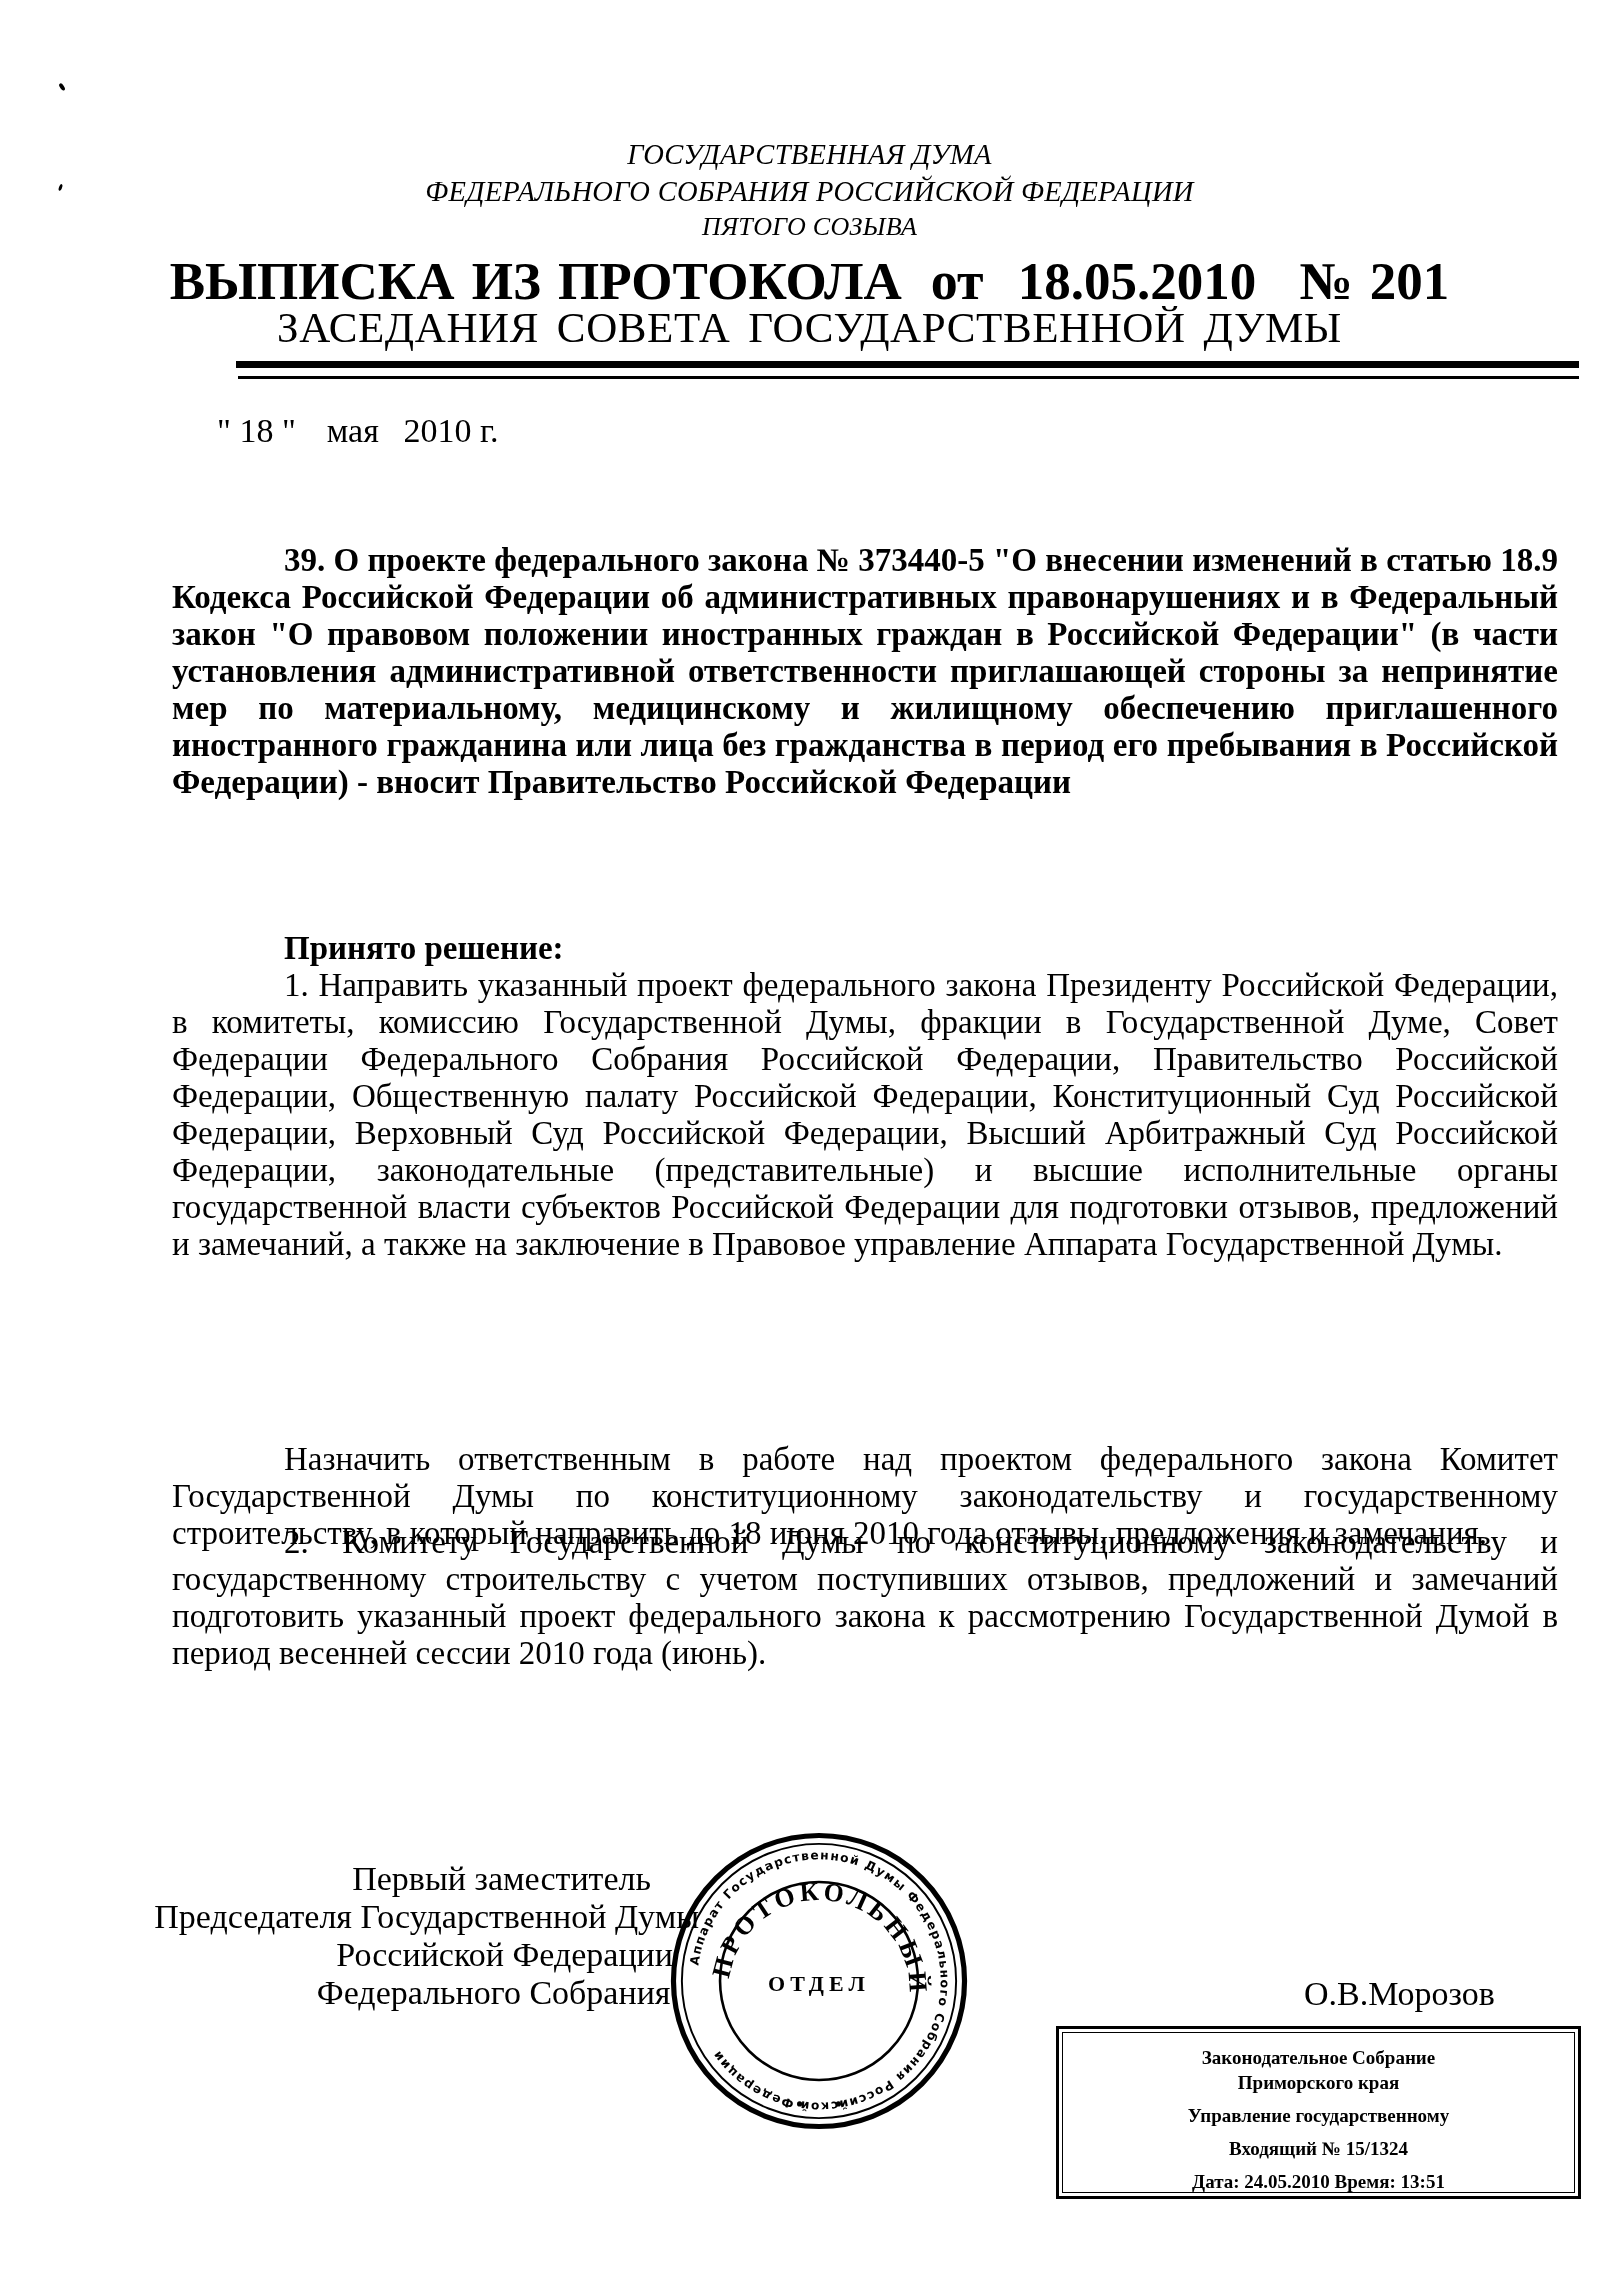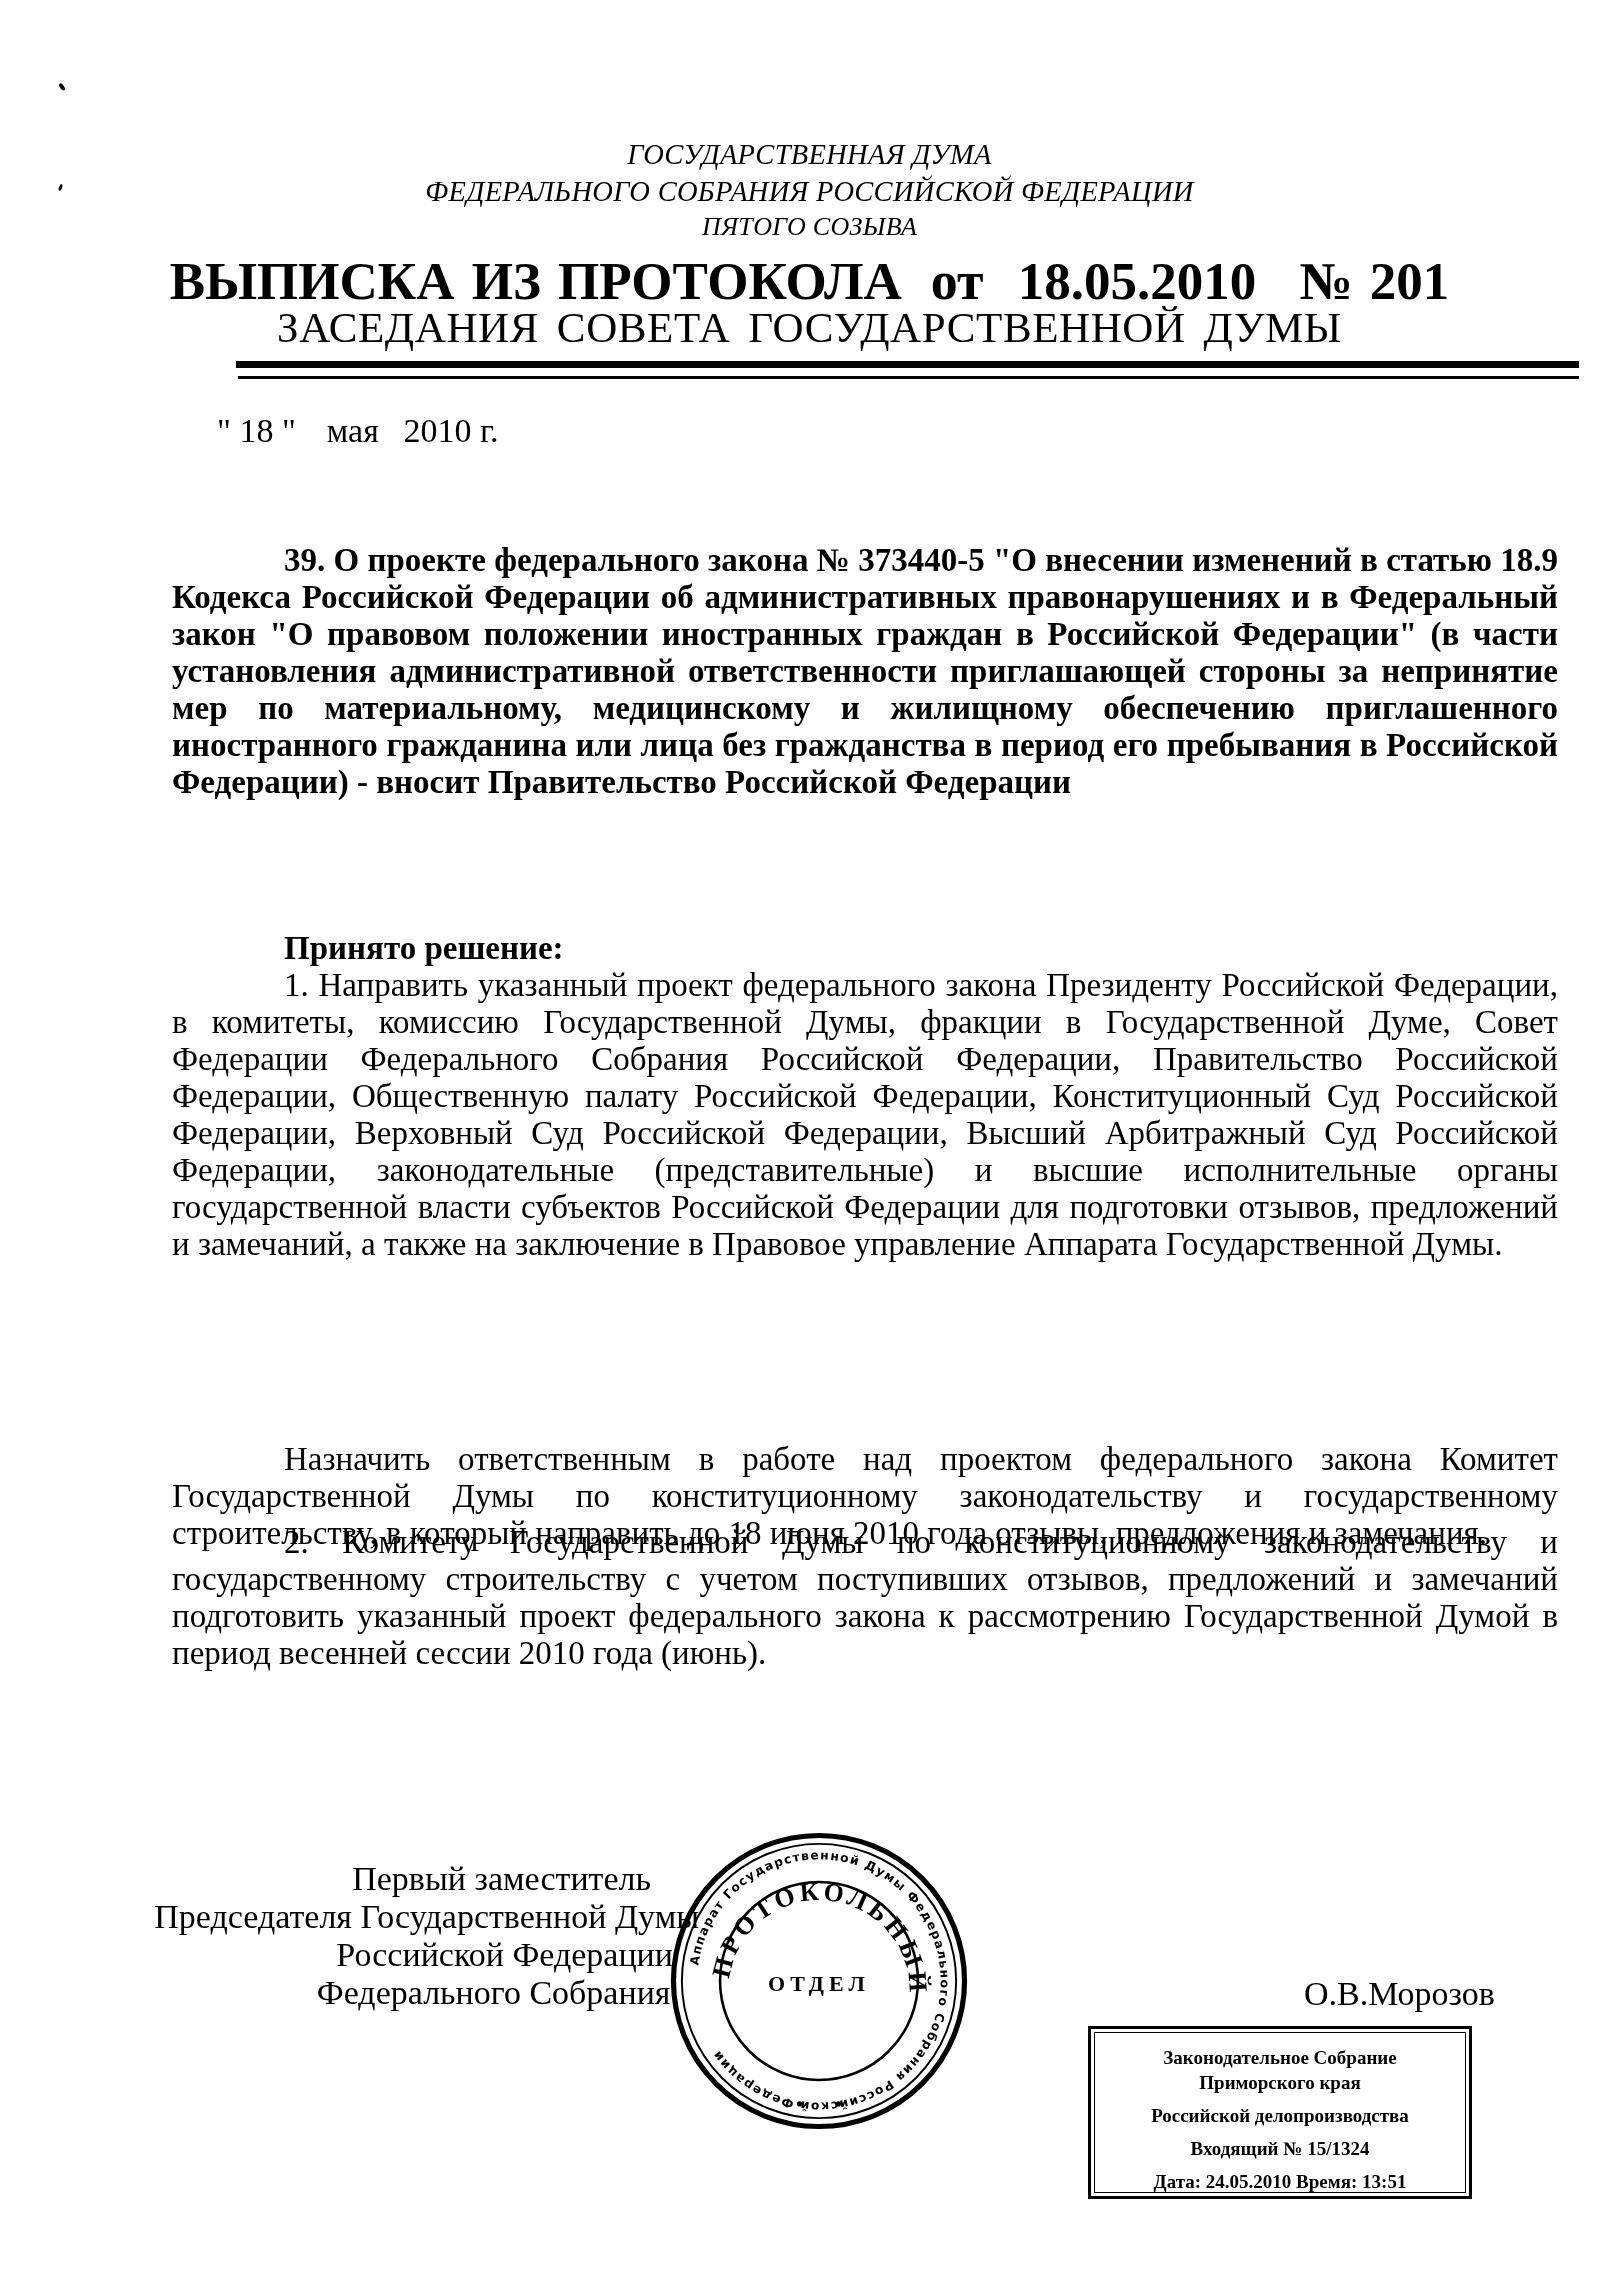--- a/index.html
+++ b/index.html
@@ -12,21 +12,21 @@
   .rule-thick { position: absolute; left: 236px; width: 1343px; height: 7.1px; background: #000; top: 361px; }
   .rule-thin  { position: absolute; left: 238px; width: 1341px; height: 3.2px; background: #000; top: 376px; }
   .date-line { left: 217px; top: 414px; font-size: 34px; white-space: pre; line-height: 1; }
   .para { position: absolute; left: 172px; width: 1386px; font-size: 33px; line-height: 37px; text-align: justify; text-align-last: left; hyphens: manual; }
   .bold { font-weight: bold; }
   .indent { text-indent: 112px; }
   .sig { position: absolute; right: 933px; text-align: right; font-size: 34px; line-height: 38px; white-space: nowrap; }
   .sig .l { display: block; }
   .sig .l2 { margin-right: -13px; }
   .name { left: 1304px; top: 1977px; font-size: 34px; line-height: 1; }
-  .regbox { position: absolute; left: 1088px; top: 2026px; width: 384px; height: 173px; border: 3.2px solid #000; box-sizing: border-box; }
+  .regbox { position: absolute; left: 1056px; top: 2026px; width: 525px; height: 173px; border: 3.2px solid #000; box-sizing: border-box; }
   .regbox-inner { position: absolute; left: 3.2px; top: 3.2px; right: 3.2px; bottom: 3.2px; border: 1.3px solid #000; }
   .regbox .row { position: absolute; left: 0; right: 0; text-align: center; font-weight: bold; font-size: 19px; line-height: 1; }
   .speck { position: absolute; background: #000; border-radius: 50%; }
   .stamp { position: absolute; left: 667px; top: 1829px; width: 304px; height: 304px; }
 </style>
 </head>
 <body>
 
 <div class="speck" style="left:60px;top:83px;width:3.9px;height:7.8px;transform:rotate(-35deg);"></div>
 <div class="speck" style="left:59px;top:184px;width:3.2px;height:7.1px;transform:rotate(20deg);"></div>
@@ -84,17 +84,17 @@
   </text>
   <text x="235" y="250" text-anchor="middle" font-family="'Liberation Serif', serif" font-weight="bold" font-size="34" letter-spacing="8" fill="#000">ОТДЕЛ</text>
   <circle cx="205" cy="425" r="4" fill="#000"></circle>
   <circle cx="265" cy="425" r="4" fill="#000"></circle>
 </svg>
 
 <div class="regbox">
   <div class="regbox-inner"></div>
   <div class="row" style="top:19.4px;">Законодательное Собрание</div>
   <div class="row" style="top:44px;">Приморского края</div>
-  <div class="row" style="top:77px;">Российской делопроизводства</div>
+  <div class="row" style="top:77px;">Управление государственному</div>
   <div class="row" style="top:110px;text-align:center;">Входящий № 15/1324</div>
   <div class="row" style="top:143px;">Дата: 24.05.2010 Время: 13:51</div>
 </div>
 
 
 </body></html>

